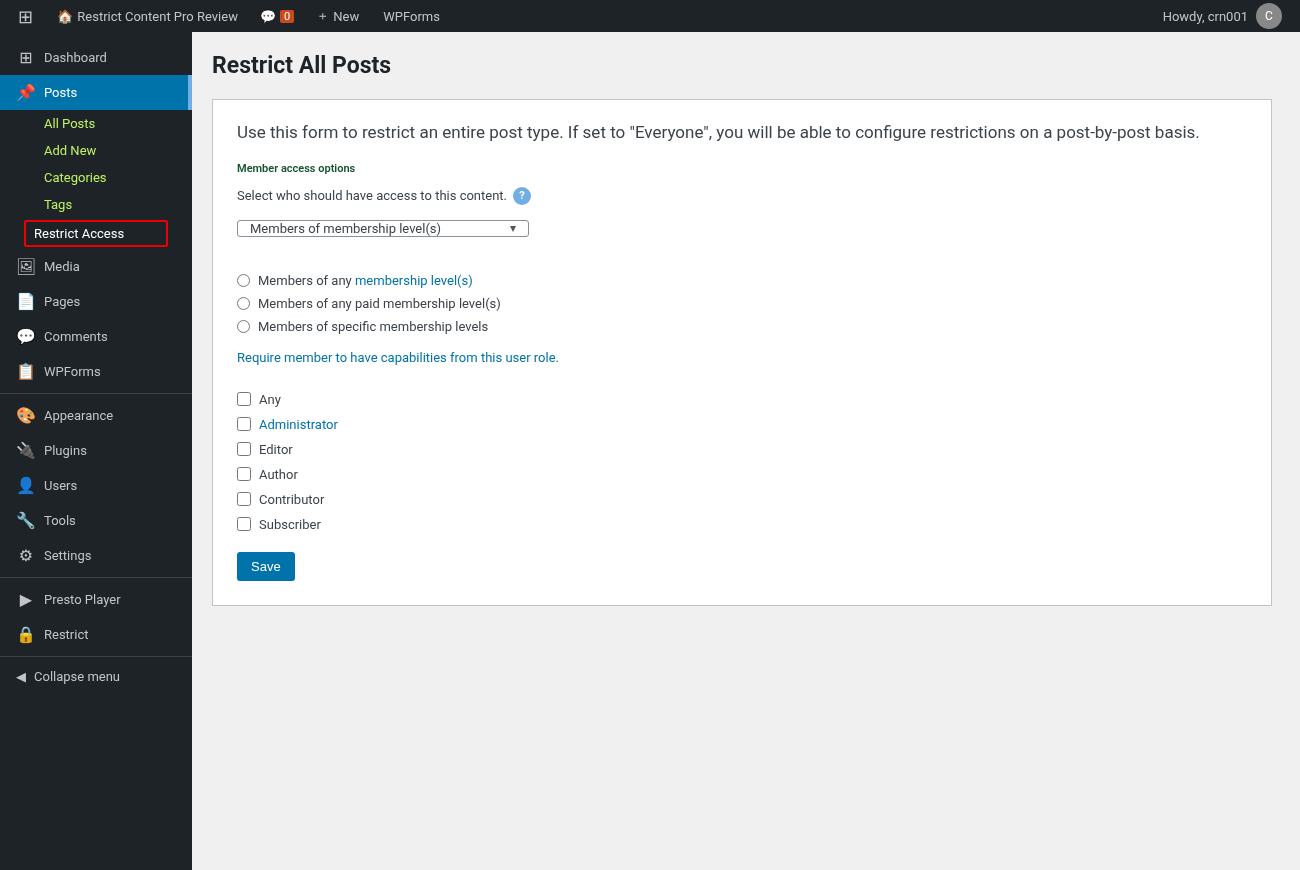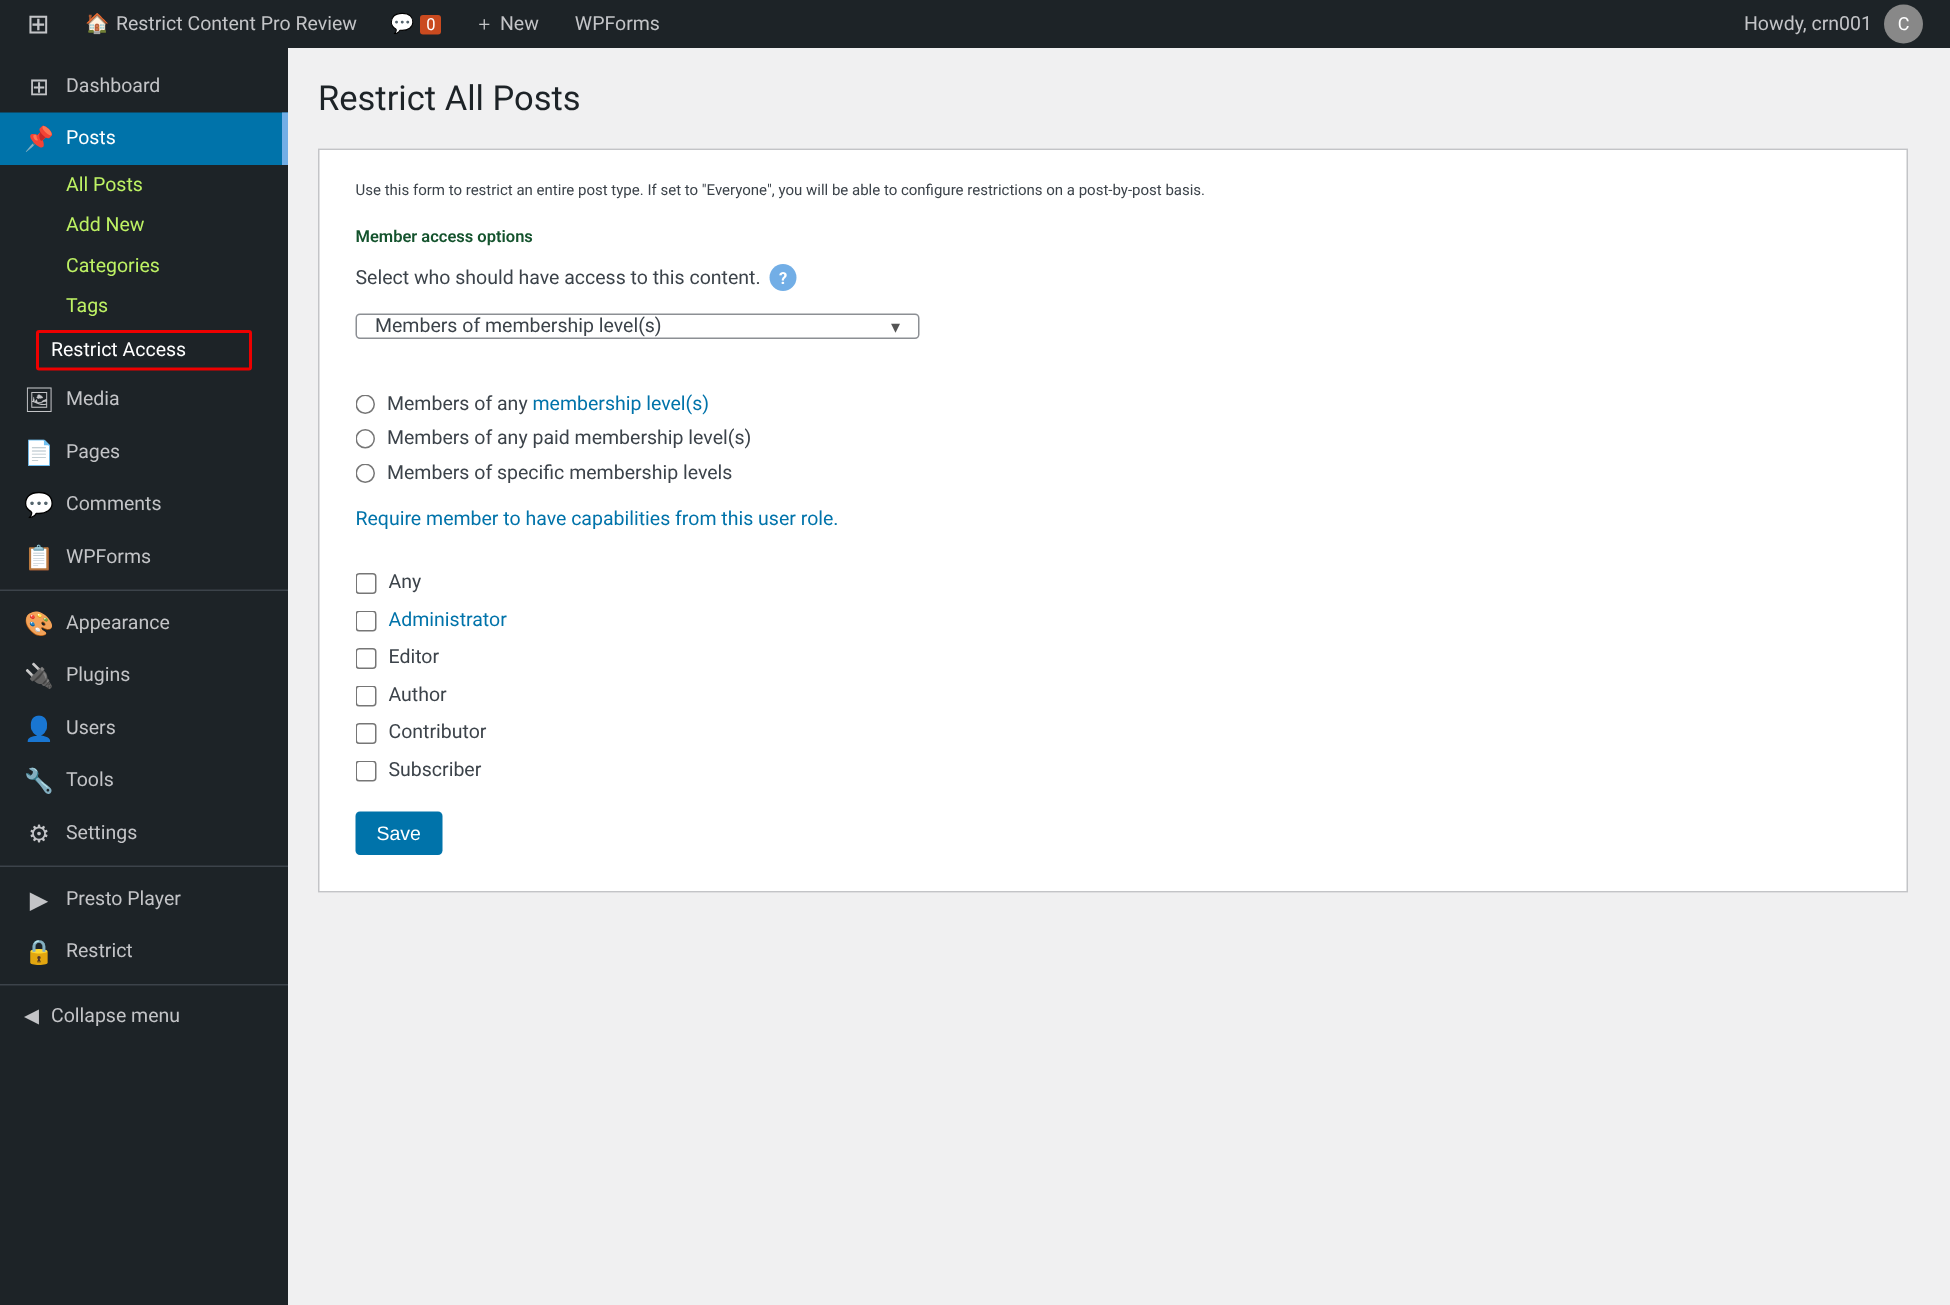--- a/index.html
+++ b/index.html
@@ -75,32 +75,32 @@
     .collapse-item { display: flex; align-items: center; gap: 8px; padding: 8px 12px 8px 16px; color: #c3c4c7; cursor: pointer; font-size: 13px; }
 
     
     #main-content {
       flex: 1;
       padding: 20px 20px;
       background: #f0f0f1;
     }
     .page-title {
       font-size: 23px;
-      font-weight: 400;
+      font-weight: 700;
       color: #1d2327;
       margin-bottom: 20px;
     }
     .content-box {
       background: #fff;
       border: 1px solid #c3c4c7;
       padding: 20px 24px 24px;
       max-width: 1060px;
     }
     .description-text {
-      font-size: 10px;
+      font-size: 17px;
       color: #3c434a;
       margin-bottom: 16px;
       line-height: 1.5;
     }
     .section-title {
       font-weight: 600;
       font-size: 11px;
       color: #14532d;
       margin-bottom: 12px;
     }
@@ -125,21 +125,21 @@
       font-weight: bold;
       cursor: pointer;
     }
     .dropdown-select {
       display: flex;
       align-items: center;
       justify-content: space-between;
       border: 1px solid #8c8f94;
       border-radius: 3px;
       padding: 0 12px;
-      width: 376px;
+      width: 292px;
       background: #fff;
       cursor: pointer;
       font-size: 13px;
       color: #3c434a;
       margin-bottom: 16px;
     }
     .dropdown-arrow { color: #555; font-size: 12px; }
 
     .radio-group { margin-bottom: 16px; margin-top: 36px; }
     .radio-item {

